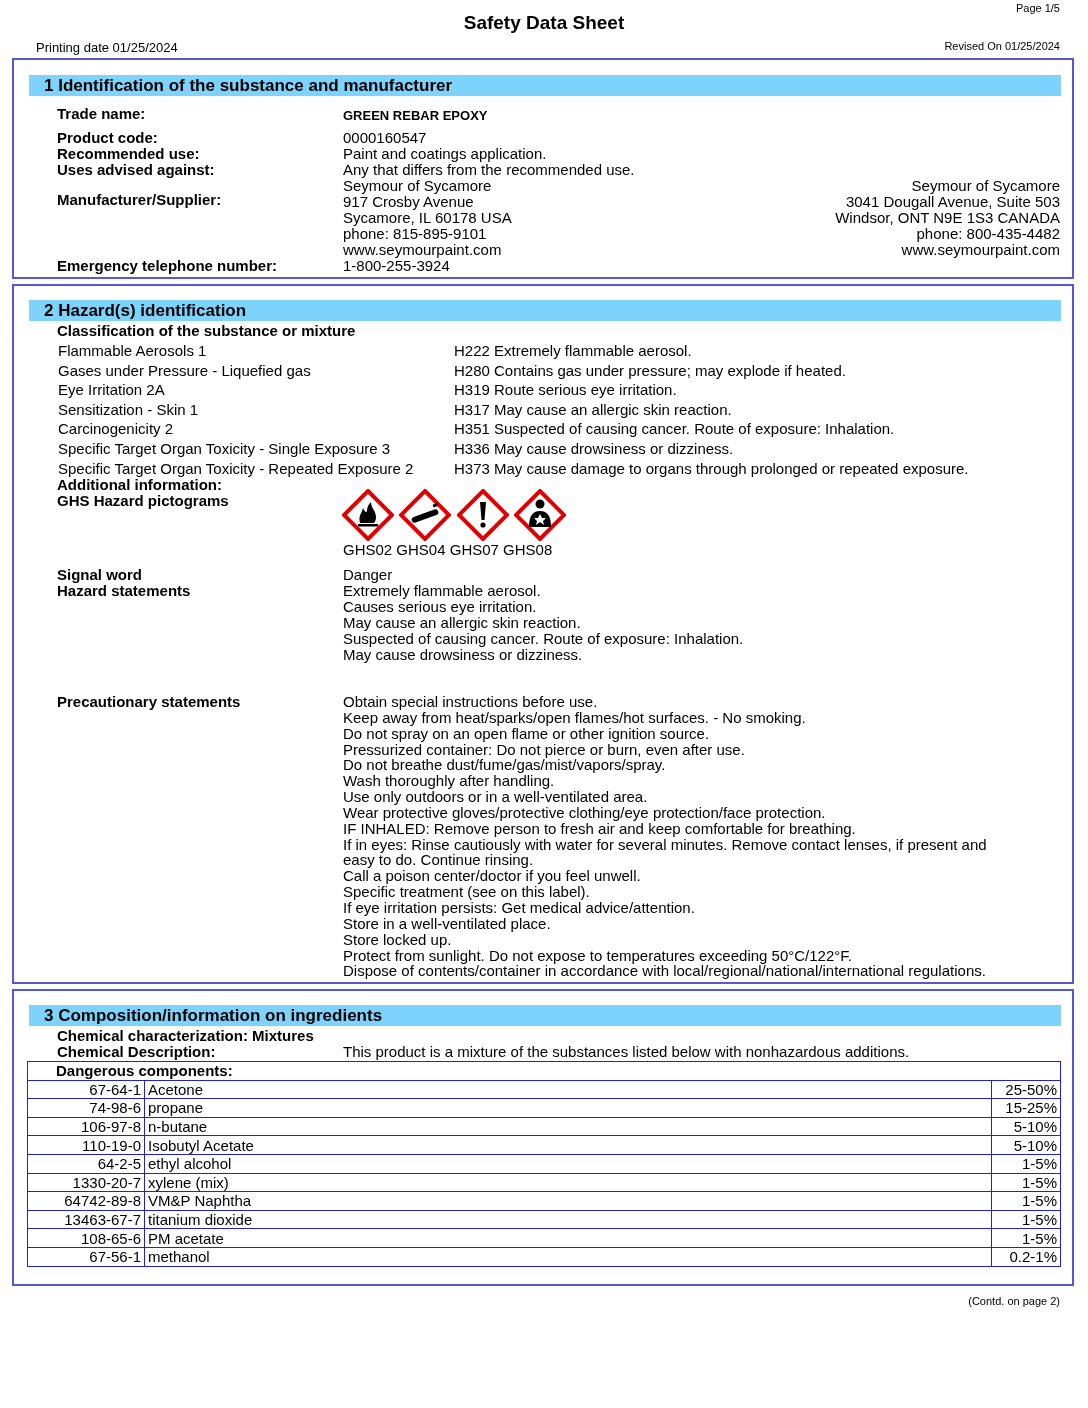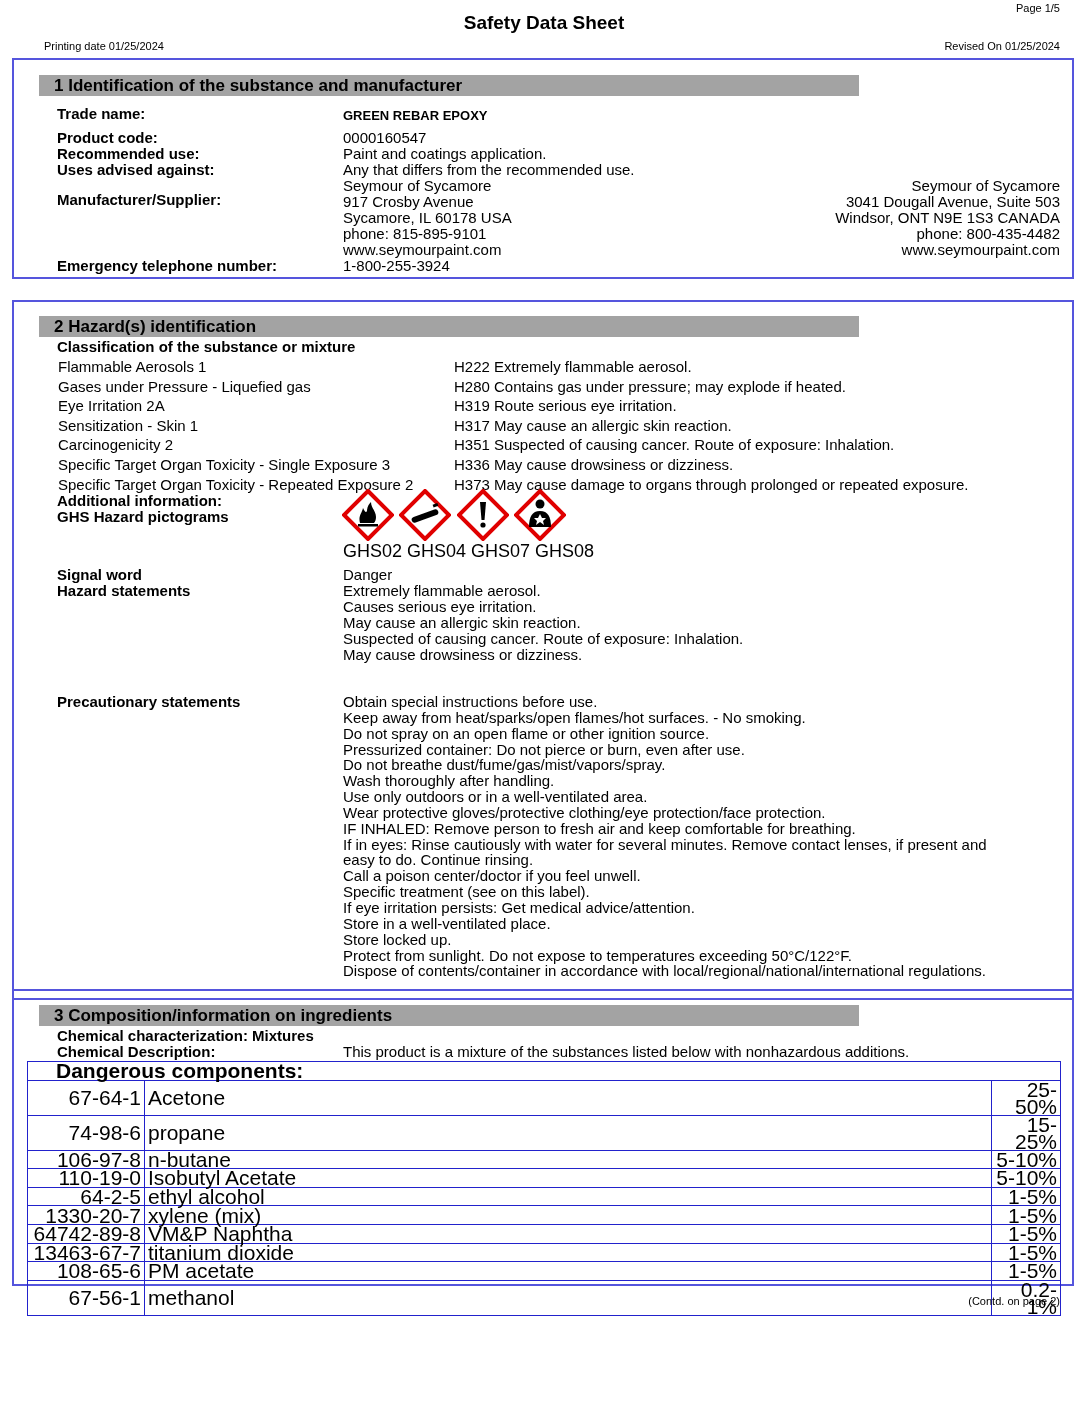--- a/index.html
+++ b/index.html
@@ -1,38 +1,38 @@
 <!DOCTYPE html>
 <html><head>
 <meta charset="utf-8">
 <style>
   html, body { margin:0; padding:0; background:#fff; }
   body { width:1088px; height:1408px; position:relative; overflow:hidden;
          font-family:"Liberation Sans", sans-serif; color:#000; }
   .abs { position:absolute; }
   .hdr-page { right:28px; top:2px; font-size:11px; }
   .hdr-title { left:0; width:1088px; top:12px; text-align:center; font-size:19px; font-weight:bold; }
-  .hdr-print { left:44px; top:40px; font-size:11px; }
+  .hdr-print { left:36px; top:40px; font-size:13px; }
   .hdr-revised { right:28px; top:40px; font-size:11px; }
 
   .frame { position:absolute; left:12px; width:1062px; border:2px solid #5555dd; box-sizing:border-box; }
-  .sec-head { position:absolute; left:25px; width:820px; height:21px; background:#a3a3a3;
+  .sec-head { position:absolute; left:15px; width:1032px; height:21px; background:#7dd3fc;
               font-size:17px; font-weight:bold; line-height:21px; padding-left:15px; box-sizing:border-box; }
   .lbl { position:absolute; font-weight:bold; font-size:15px; line-height:16px; }
   .val { position:absolute; font-size:15px; line-height:16px; }
   .lines div { white-space:nowrap; }
   .right { text-align:right; }
 
   .cls-row { position:absolute; left:44px; font-size:15px; line-height:19.6px; width:1000px; }
   .cls-row span.h { position:absolute; left:396px; white-space:nowrap; }
 
   .picto { position:absolute; top:489px; width:52px; height:52px; }
-  .picto-codes { position:absolute; left:343px; top:541px; font-size:18px; }
-
-  table.comp { position:absolute; left:27px; top:1061px; width:1034px; border-collapse:collapse; font-size:21px; }
+  .picto-codes { position:absolute; left:343px; top:541px; font-size:15px; }
+
+  table.comp { position:absolute; left:27px; top:1061px; width:1034px; border-collapse:collapse; font-size:15px; }
   table.comp td { border:1.5px solid #2222cc; padding:0 3px; height:17.6px; line-height:17px; }
   table.comp td.cas { width:110px; text-align:right; }
   table.comp td.pct { width:62px; text-align:right; }
   table.comp td.hdr { font-weight:bold; padding-left:28px; }
   .contd { right:28px; top:1295px; font-size:11px; }
 </style>
 </head>
 <body>
 
 <div class="abs hdr-page">Page 1/5</div>
@@ -65,21 +65,21 @@
     <div>3041 Dougall Avenue, Suite 503</div>
     <div>Windsor, ONT  N9E 1S3 CANADA</div>
     <div>phone: 800-435-4482</div>
     <div>www.seymourpaint.com</div>
   </div>
 
   <div class="lbl" style="left:43px;top:198px;">Emergency telephone number:</div>
   <div class="val" style="left:329px;top:198px;">1-800-255-3924</div>
 </div>
 
-<div class="frame" style="top:284px;height:700px;margin-top:16px;">
+<div class="frame" style="top:284px;height:700px;">
   <div class="sec-head" style="top:14px;">2 Hazard(s) identification</div>
   <div class="lbl" style="left:43px;top:37px;">Classification of the substance or mixture</div>
 
   <div id="cls-container">
       <div class="cls-row" style="top: 55px;"><span>Flammable Aerosols 1</span><span class="h">H222 Extremely flammable aerosol.</span></div>
       <div class="cls-row" style="top: 74.6px;"><span>Gases under Pressure - Liquefied gas</span><span class="h">H280 Contains gas under pressure; may explode if heated.</span></div>
       <div class="cls-row" style="top: 94.2px;"><span>Eye Irritation 2A</span><span class="h">H319 Route serious eye irritation.</span></div>
       <div class="cls-row" style="top: 113.8px;"><span>Sensitization - Skin 1</span><span class="h">H317 May cause an allergic skin reaction.</span></div>
       <div class="cls-row" style="top: 133.4px;"><span>Carcinogenicity 2</span><span class="h">H351 Suspected of causing cancer. Route of exposure: Inhalation.</span></div>
       <div class="cls-row" style="top: 153px;"><span>Specific Target Organ Toxicity - Single Exposure 3</span><span class="h">H336 May cause drowsiness or dizziness.</span></div>

